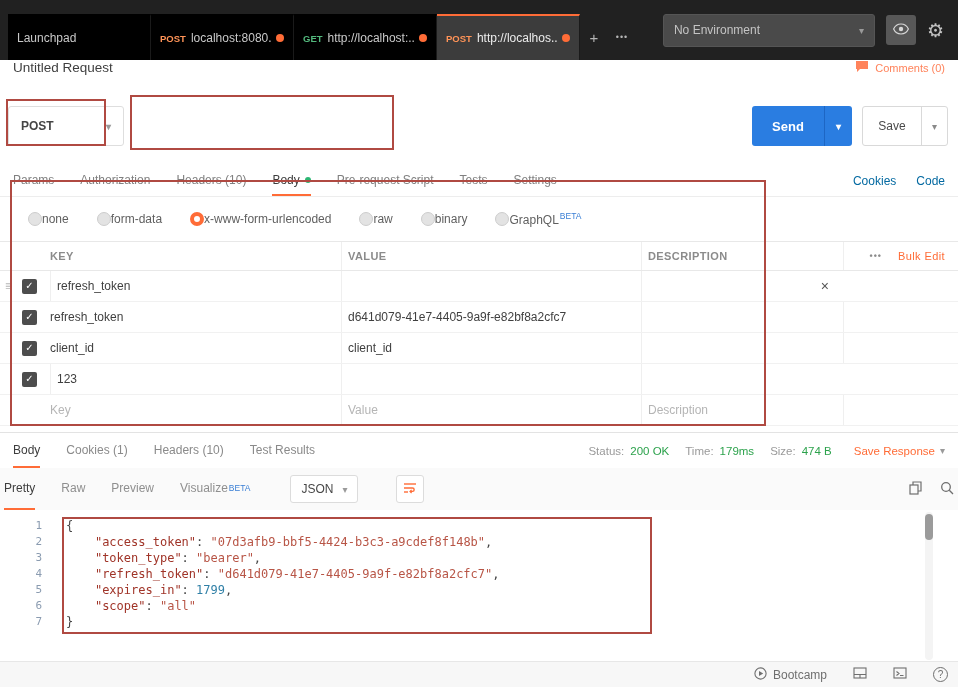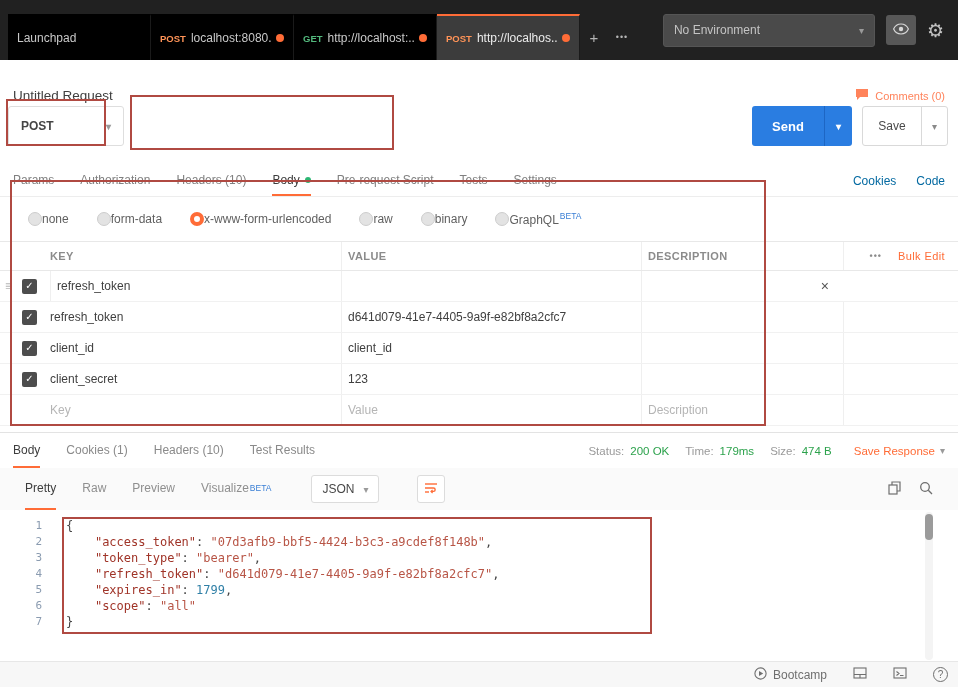--- a/index.html
+++ b/index.html
@@ -19,21 +19,21 @@
   .dot{width:8px;height:8px;border-radius:50%;background:#FF6C37;flex:0 0 auto}
   .tab-btn{width:28px;height:46px;display:flex;align-items:center;justify-content:center;color:#b5b5b5;font-size:15px}
   .tab-btn.more{font-size:9px;letter-spacing:1px}
   .env-area{display:flex;align-items:center;gap:11px;padding:0 14px;height:100%}
   .env-select{width:212px;height:33px;background:#4a4a4a;border:1px solid #555;border-radius:3px;display:flex;align-items:center;justify-content:space-between;padding:0 10px;color:#c4c4c4;font-size:12px}
   .chev{color:#9a9a9a;font-size:10px}
   .eye-btn{width:30px;height:30px;background:#585858;border-radius:3px;display:flex;align-items:center;justify-content:center}
   .gear-btn{color:#c2c2c2;font-size:19px;line-height:1}
 
   
-  .title-row{position:absolute;top:60px;left:0;right:0;height:43px;display:flex;align-items:flex-end;justify-content:space-between;padding:0 13px}
+  .title-row{position:absolute;top:60px;left:0;right:0;height:43px;display:flex;align-items:flex-start;justify-content:space-between;padding:0 13px}
   .page-title{font-size:13.5px;color:#3f3f3f}
   .comments{display:flex;align-items:center;gap:6px;color:#FF835B;font-size:11px}
 
   
   .method-box{position:absolute;left:8px;top:106px;width:116px;height:40px;border:1px solid #dedede;background:#fff;border-radius:3px;display:flex;align-items:center;justify-content:space-between;padding:0 12px;font-size:12px;font-weight:bold;color:#454545}
   .url-input{position:absolute;left:126px;top:106px;width:612px;height:40px;background:#f1f1f1;border-radius:3px;display:flex;align-items:center;padding:0 13px;font-size:12px;color:#6b6b6b}
   .send-btn{position:absolute;left:752px;top:106px;width:100px;height:40px;background:#2A7DE1;border-radius:3px;display:flex;color:#fff;font-size:13px;font-weight:bold}
   .send-main{flex:1;display:flex;align-items:center;justify-content:center}
   .send-caret{width:28px;display:flex;align-items:center;justify-content:center;border-left:1px solid #1d66c4;font-size:10px;color:#fff}
   .save-btn{position:absolute;left:862px;top:106px;width:86px;height:40px;border:1px solid #d9d9d9;background:#fff;border-radius:3px;display:flex;color:#4a4a4a;font-size:12px}
@@ -70,21 +70,21 @@
   .kv-row.placeholder{color:#b5b5b5}
 
   
   .resp-header{position:absolute;top:432px;left:0;right:0;height:36px;border-top:1px solid #e3e3e3;display:flex;align-items:stretch;padding:0 13px;gap:26px;font-size:12px;color:#8a8a8a}
   .resp-meta{margin-left:auto;display:flex;align-items:center;gap:6px;font-size:11.5px}
   .meta-label{color:#9a9a9a}
   .meta-val{color:#2CA24C;margin-right:10px}
   .save-response{color:#FF6C37;display:flex;align-items:center;gap:5px;margin-left:6px}
 
   
-  .resp-toolbar{position:absolute;top:468px;left:0;right:0;height:42px;background:#fafafa;display:flex;align-items:center;padding:0 25px;gap:26px;font-size:12px;color:#8f8f8f}
+  .resp-toolbar{position:absolute;top:468px;left:0;right:0;height:42px;background:#fafafa;display:flex;align-items:center;padding:0 4px;gap:26px;font-size:12px;color:#8f8f8f}
   .vtab{height:100%;display:flex;align-items:center;border-bottom:2px solid transparent}
   .vtab.active{color:#3d3d3d;border-bottom-color:#FF6C37}
   .json-select{margin-left:14px;height:28px;background:#fff;border:1px solid #dcdcdc;border-radius:3px;display:flex;align-items:center;gap:9px;padding:0 10px;color:#474747}
   .wrap-btn{margin-left:12px;width:28px;height:28px;background:#fff;border:1px solid #dcdcdc;border-radius:3px;display:flex;align-items:center;justify-content:center}
   .tool-icons{margin-left:auto;display:flex;align-items:center;gap:18px;color:#6e6e6e}
 
   
   .code{position:absolute;top:510px;left:0;width:944px;height:152px;padding-top:8px;font-family:"DejaVu Sans Mono",monospace;font-size:12px;line-height:16px}
   .code-line{display:flex}
   .ln{width:52px;flex:0 0 auto;text-align:right;padding-right:10px;color:#8a9bb0;font-size:11px}
@@ -276,21 +276,20 @@
       <span class="c-desc" data-interactable="true"></span>
       <span class="c-ctrl" data-interactable="false"></span>
     </div>
 
     <div class="kv-grid kv-row" data-interactable="false">
       <span class="c-check" data-interactable="false">
         <span class="checkbox" data-interactable="true">
             <span data-interactable="false">✓</span>
           </span>
       </span>
-      <span data-interactable="true">client_secret</span>
       <span class="c-val" data-interactable="true">123</span>
       <span class="c-desc" data-interactable="true"></span>
       <span class="c-ctrl" data-interactable="false"></span>
     </div>
 
     <div class="kv-grid kv-row placeholder" data-interactable="false">
       <span class="c-check" data-interactable="false"></span>
       <span data-interactable="true">Key</span>
       <span class="c-val" data-interactable="true">Value</span>
       <span class="c-desc" data-interactable="true">Description</span>

